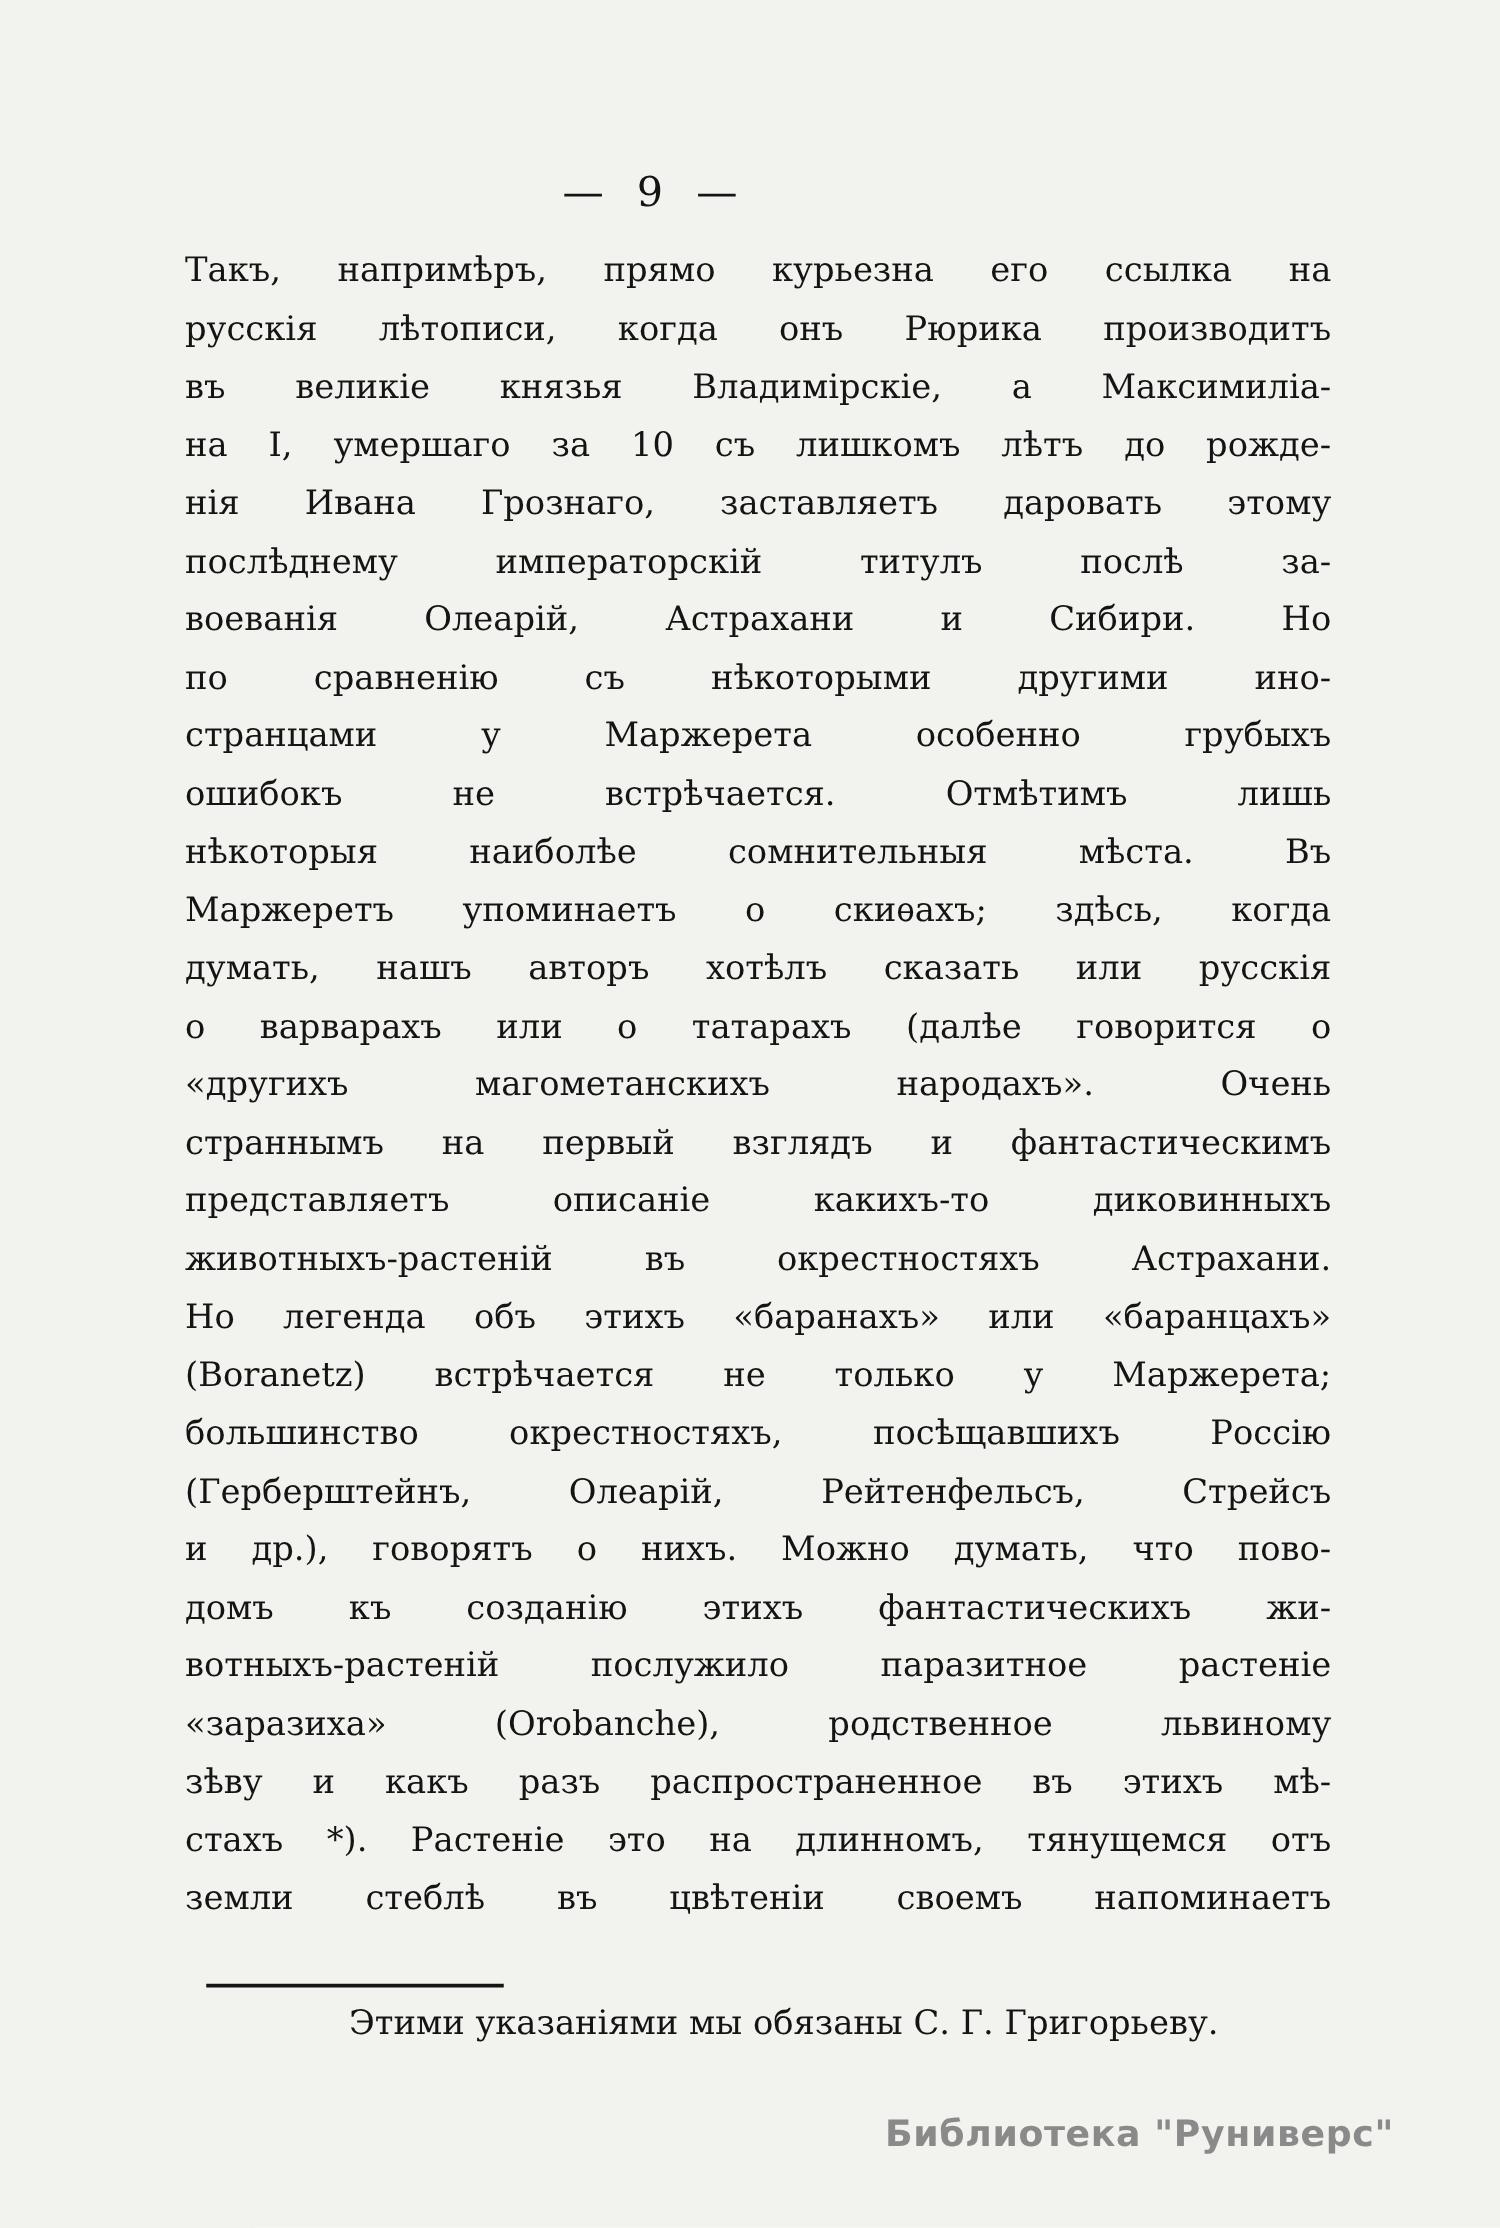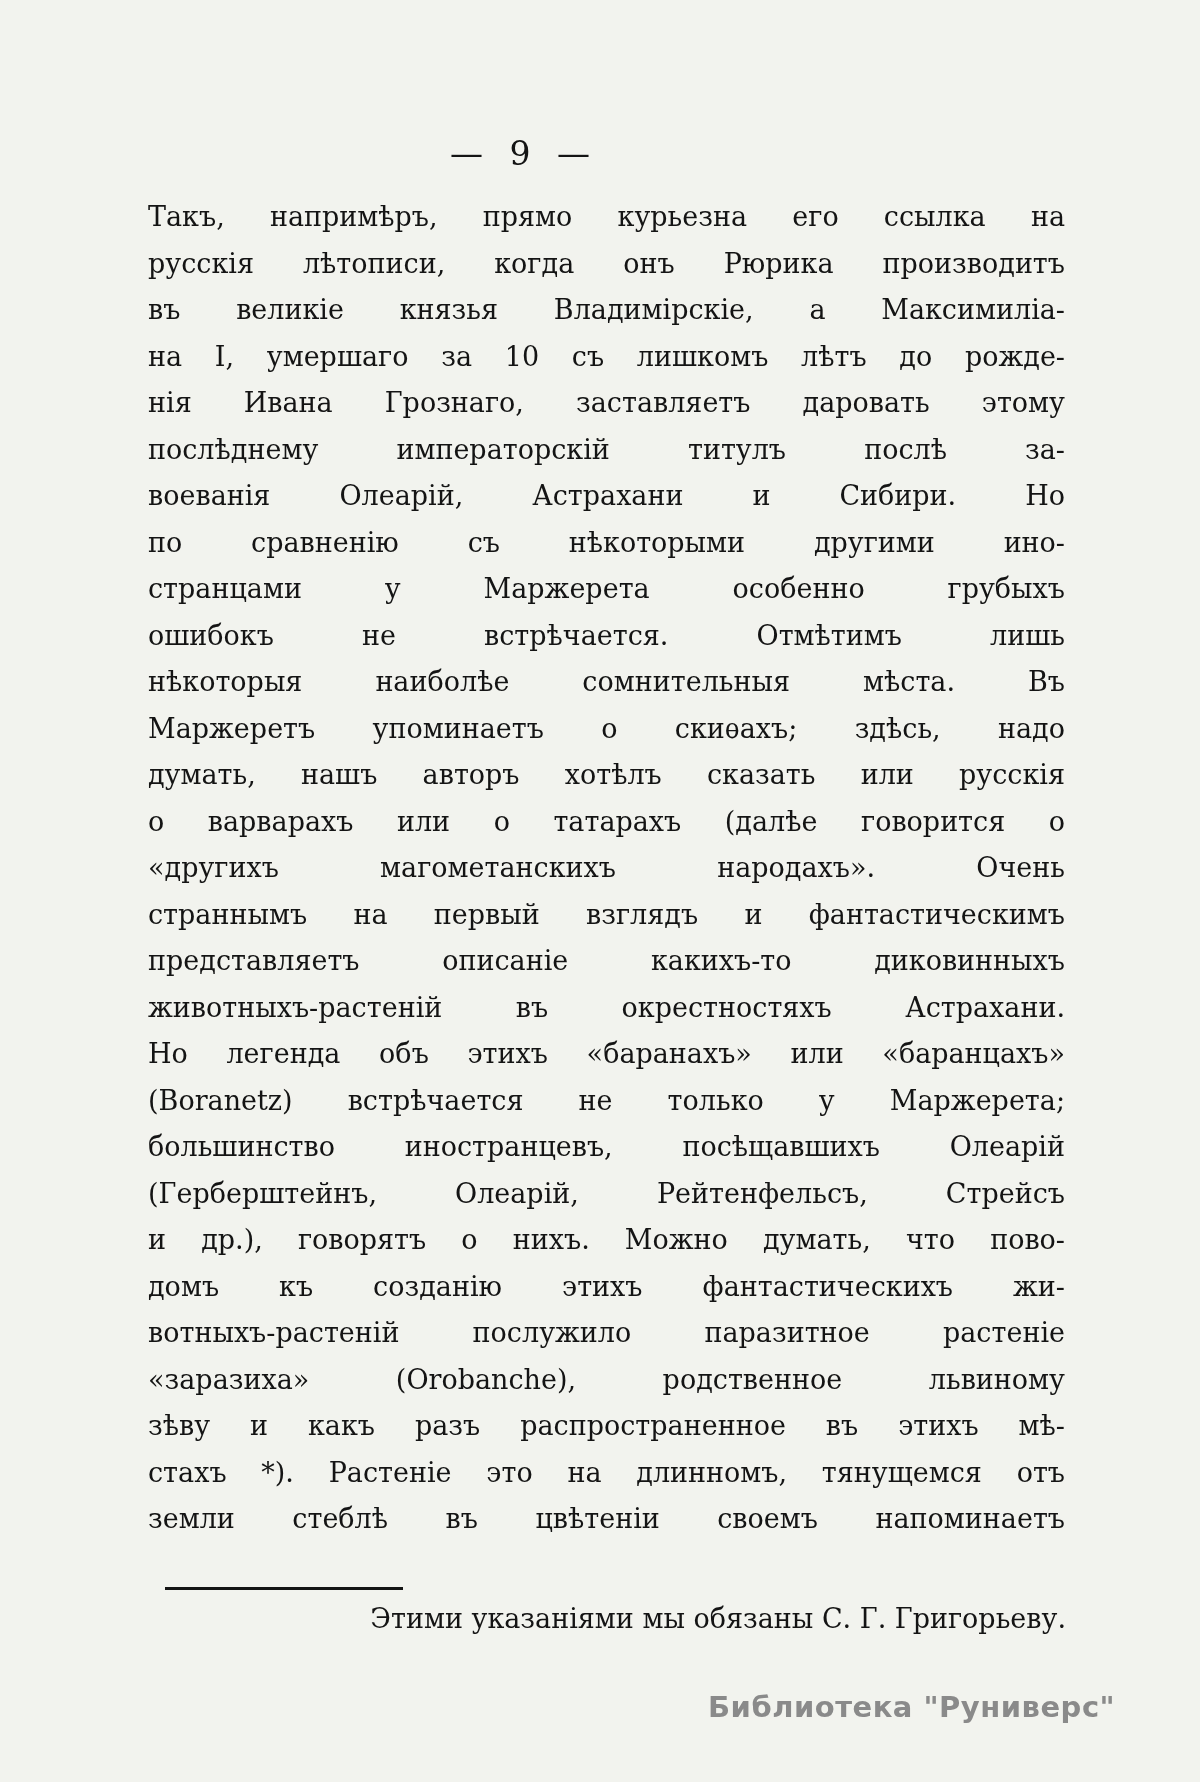--- a/index.html
+++ b/index.html
@@ -48,21 +48,21 @@
       height: 3px;
       background: #141414;
     }
     .footnote {
       position: absolute;
       left: 188px;
       top: 1602px;
       width: 878px;
       font-size: 27px;
       line-height: 34px;
-      text-align: right;
+      text-align: center;
       color: #141414;
     }
     .watermark {
       position: absolute;
       left: 708px;
       top: 1690px;
       font-family: "DejaVu Sans", sans-serif;
       font-weight: bold;
       font-size: 29px;
       color: #8a8a8a;
@@ -81,30 +81,30 @@
       <div class="line">русскія лѣтописи, когда онъ Рюрика производитъ</div>
       <div class="line">въ великіе князья Владимірскіе, а Максимиліа-</div>
       <div class="line">на I, умершаго за 10 съ лишкомъ лѣтъ до рожде-</div>
       <div class="line">нія Ивана Грознаго, заставляетъ даровать этому</div>
       <div class="line">послѣднему императорскій титулъ послѣ за-</div>
       <div class="line">воеванія Олеарій, Астрахани и Сибири. Но</div>
       <div class="line">по сравненію съ нѣкоторыми другими ино-</div>
       <div class="line">странцами у Маржерета особенно грубыхъ</div>
       <div class="line">ошибокъ не встрѣчается. Отмѣтимъ лишь</div>
       <div class="line">нѣкоторыя наиболѣе сомнительныя мѣста. Въ</div>
-      <div class="line">Маржеретъ упоминаетъ о скиѳахъ; здѣсь, надо</div>
+      <div class="line">Маржеретъ упоминаетъ о скиѳахъ; здѣсь, когда</div>
       <div class="line">думать, нашъ авторъ хотѣлъ сказать или русскія</div>
       <div class="line">о варварахъ или о татарахъ (далѣе говорится о</div>
       <div class="line">«другихъ магометанскихъ народахъ». Очень</div>
       <div class="line">страннымъ на первый взглядъ и фантастическимъ</div>
       <div class="line">представляетъ описаніе какихъ-то диковинныхъ</div>
       <div class="line">животныхъ-растеній въ окрестностяхъ Астрахани.</div>
       <div class="line">Но легенда объ этихъ «баранахъ» или «баранцахъ»</div>
       <div class="line">(Boranetz) встрѣчается не только у Маржерета;</div>
-      <div class="line">большинство иностранцевъ, посѣщавшихъ Олеарій</div>
+      <div class="line">большинство окрестностяхъ, посѣщавшихъ Россію</div>
       <div class="line">(Герберштейнъ, Олеарій, Рейтенфельсъ, Стрейсъ</div>
       <div class="line">и др.), говорятъ о нихъ. Можно думать, что пово-</div>
       <div class="line">домъ къ созданію этихъ фантастическихъ жи-</div>
       <div class="line">вотныхъ-растеній послужило паразитное растеніе</div>
       <div class="line">«заразиха» (Orobanche), родственное львиному</div>
       <div class="line">зѣву и какъ разъ распространенное въ этихъ мѣ-</div>
       <div class="line">стахъ *). Растеніе это на длинномъ, тянущемся отъ</div>
       <div class="line">земли стеблѣ въ цвѣтеніи своемъ напоминаетъ</div>
     </div>
 

